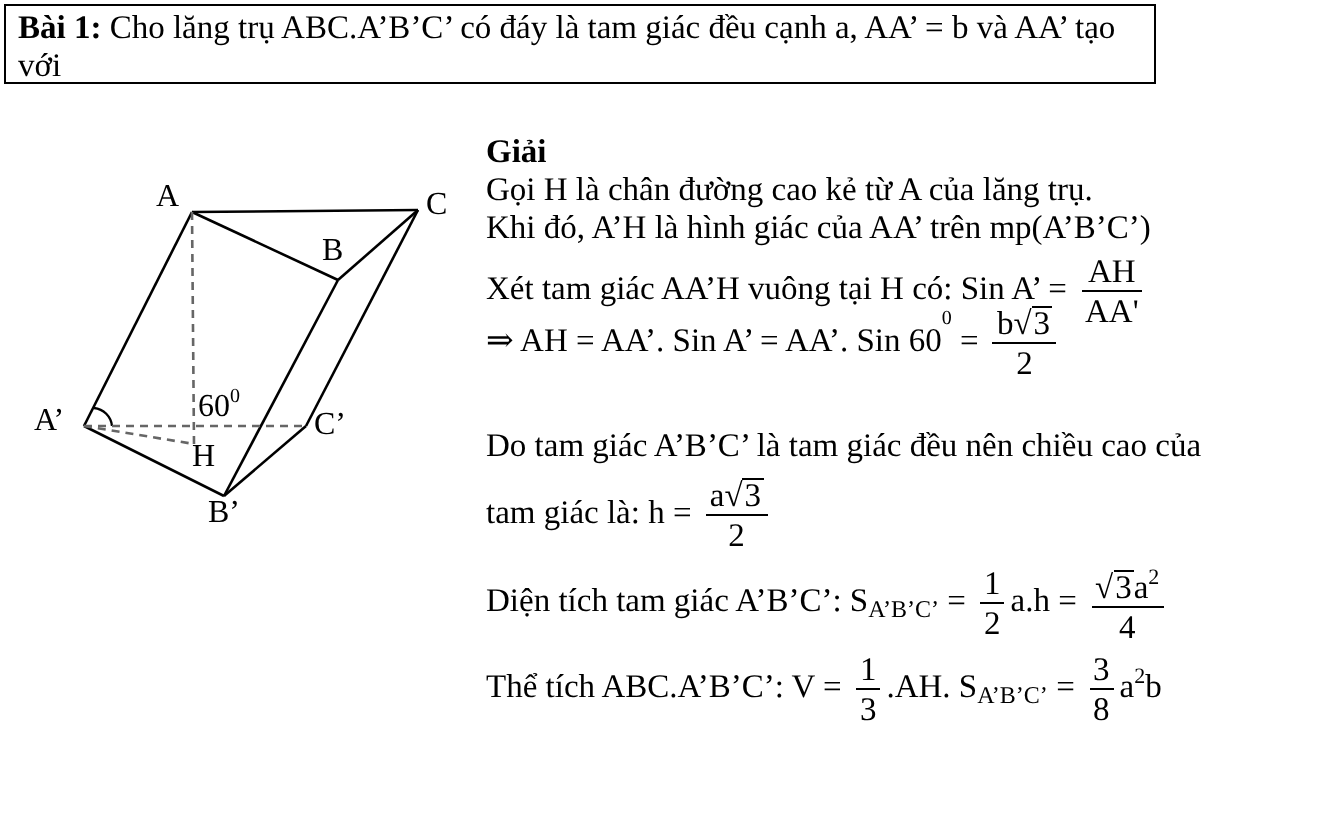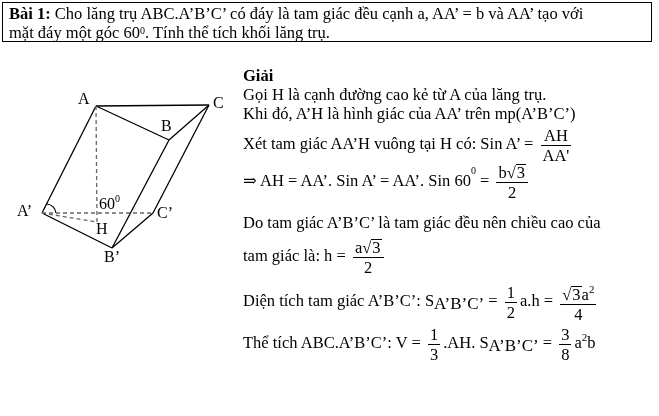--- a/index.html
+++ b/index.html
@@ -1,39 +1,38 @@
 <!DOCTYPE html>
 <html><head>
 <meta charset="utf-8">
 <style>
   html, body { margin:0; padding:0; background:#ffffff; }
   body { width:659px; height:416px; position:relative; overflow:hidden;
          font-family:"Liberation Serif", "DejaVu Serif", serif; color:#000; font-size:16.5px; }
-  .problem-box { position:absolute; left:2px; top:2px; width:650px; height:40px;
+  .problem-box { position:absolute; left:2px; top:2px; width:576px; height:40px;
                  border:1.5px solid #000; box-sizing:border-box; padding:1px 6px 0 6px;
                  line-height:19px; font-size:16.5px; }
   .problem-box b { font-weight:bold; }
   sup.deg { font-size:10px; vertical-align:top; position:relative; top:-2px; }
   .line { position:absolute; left:243px; white-space:nowrap; font-size:16.5px; line-height:19px; }
   .frac { display:inline-block; vertical-align:middle; text-align:center; margin:0 3px; }
   .frac .num { display:block; border-bottom:1px solid #000; padding:0 2px; line-height:19px; }
   .frac .den { display:block; line-height:19px; padding:0 2px; }
   .sqrt { display:inline-block; position:relative; }
   .sqrt .rad { display:inline-block; border-top:1px solid #000; padding:0 1px; line-height:16px; }
-  .sub { font-size:17px; vertical-align:-3px; }
+  .sub { font-size:12px; vertical-align:-3px; }
   .sup2 { font-size:11px; vertical-align:7px; }
   .diagram { position:absolute; left:0; top:80px; width:240px; height:190px; }
   .lbl { position:absolute; font-family:"Liberation Serif", serif; font-size:16px; }
 </style>
 </head>
 <body>
 
 <div class="problem-box">
   <div><b>Bài 1:</b><span> Cho lăng trụ ABC.A’B’C’ có đáy là tam giác đều cạnh a, AA’ = b và AA’ tạo với</span></div>
-  <div><span>mặt đáy một góc 60</span><sup class="deg">0</sup><span>. Tính thể tích khối lăng trụ.</span></div>
 </div>
 
 <div class="diagram">
   <svg width="240" height="190" viewBox="0 0 240 190">
     <g stroke="#000" stroke-width="1.3" fill="none">
 
       <line x1="96" y1="26" x2="209" y2="25"></line>
       <line x1="96" y1="26" x2="169" y2="60"></line>
       <line x1="169" y1="60" x2="209" y2="25"></line>
 
@@ -56,28 +55,28 @@
   <span class="lbl" style="left:213px; top:14px;">C</span>
   <span class="lbl" style="left:161px; top:37px;">B</span>
   <span class="lbl" style="left:17px; top:122px;">A’</span>
   <span class="lbl" style="left:157px; top:124px;">C’</span>
   <span class="lbl" style="left:96px; top:140px;">H</span>
   <span class="lbl" style="left:104px; top:168px;">B’</span>
   <span class="lbl" style="left:59px; top:115px;margin-left:40px;"><span>60</span><sup class="deg">0</sup></span>
 </div>
 
 <div class="line" style="top:66px;"><b>Giải</b></div>
-<div class="line" style="top:85px;">Gọi H là cạnh đường cao kẻ từ A của lăng trụ.</div>
+<div class="line" style="top:85px;">Gọi H là chân đường cao kẻ từ A của lăng trụ.</div>
 <div class="line" style="top:104px;">Khi đó, A’H là hình giác của AA’ trên mp(A’B’C’)</div>
 
 <div class="line" style="top:126px;">
   <span>Xét tam giác  AA’H vuông tại H có: Sin A’ = </span><span class="frac"><span class="num">AH</span><span class="den">AA'</span></span>
 </div>
 
-<div class="line" style="top:163px;">
+<div class="line" style="top:152px;">
   <span>⇒</span><span> AH = AA’. Sin A’ = AA’. Sin 60</span><sup class="deg">0</sup><span> = </span><span class="frac"><span class="num"><span>b</span><span class="sqrt">√<span class="rad">3</span></span></span><span class="den">2</span></span>
 </div>
 
 <div class="line" style="top:213px;text-align:center;">Do tam giác A’B’C’ là tam giác đều nên chiều cao của</div>
 
 <div class="line" style="top:238px;">
   <span>tam giác là: h = </span><span class="frac"><span class="num"><span>a</span><span class="sqrt">√<span class="rad">3</span></span></span><span class="den">2</span></span>
 </div>
 
 <div class="line" style="top:280px;">

